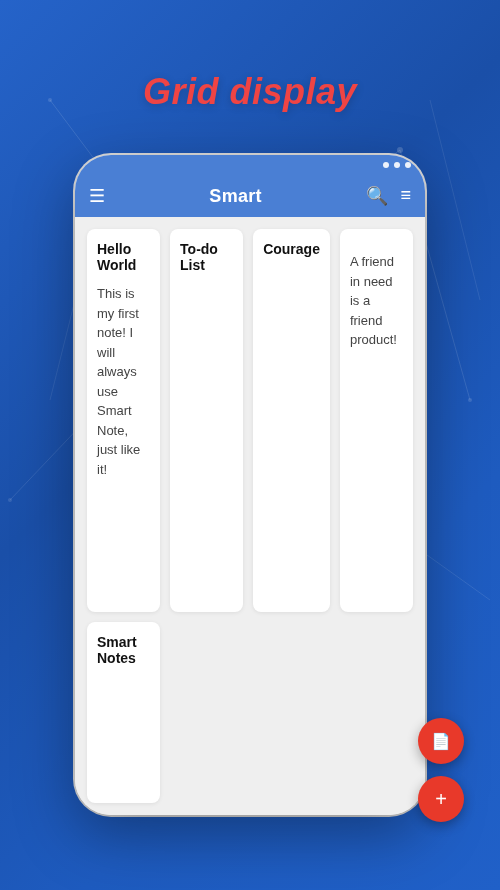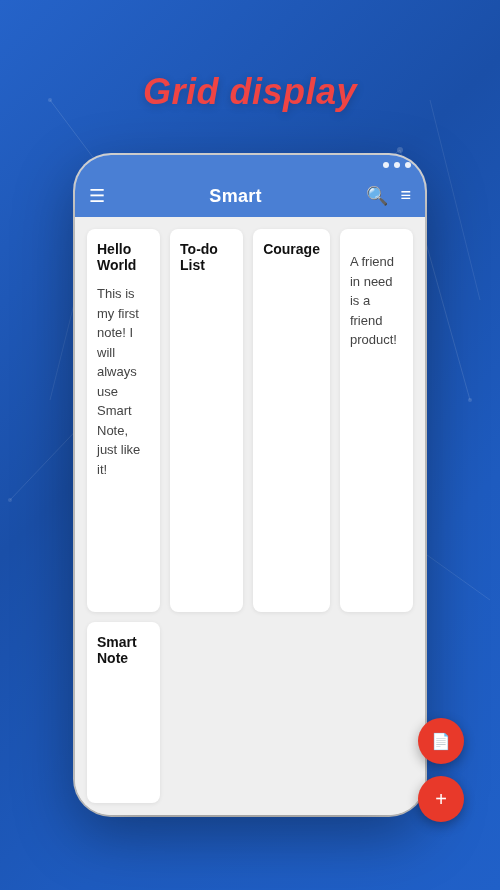--- a/index.html
+++ b/index.html
@@ -216,21 +216,21 @@
 
     <div class="note-card">
       <div class="note-title">Courage</div>
     </div>
 
     <div class="note-card">
       <div class="note-body">A friend in need is a friend product!</div>
     </div>
 
     <div class="note-card">
-      <div class="note-title">Smart Note</div>
+      <div class="note-title">Smart Notes</div>
     </div>
 
   </div>
 </div>
 
 <div class="fab-container">
   <div class="fab fab-doc">
     <span>📄</span>
   </div>
   <div class="fab">

